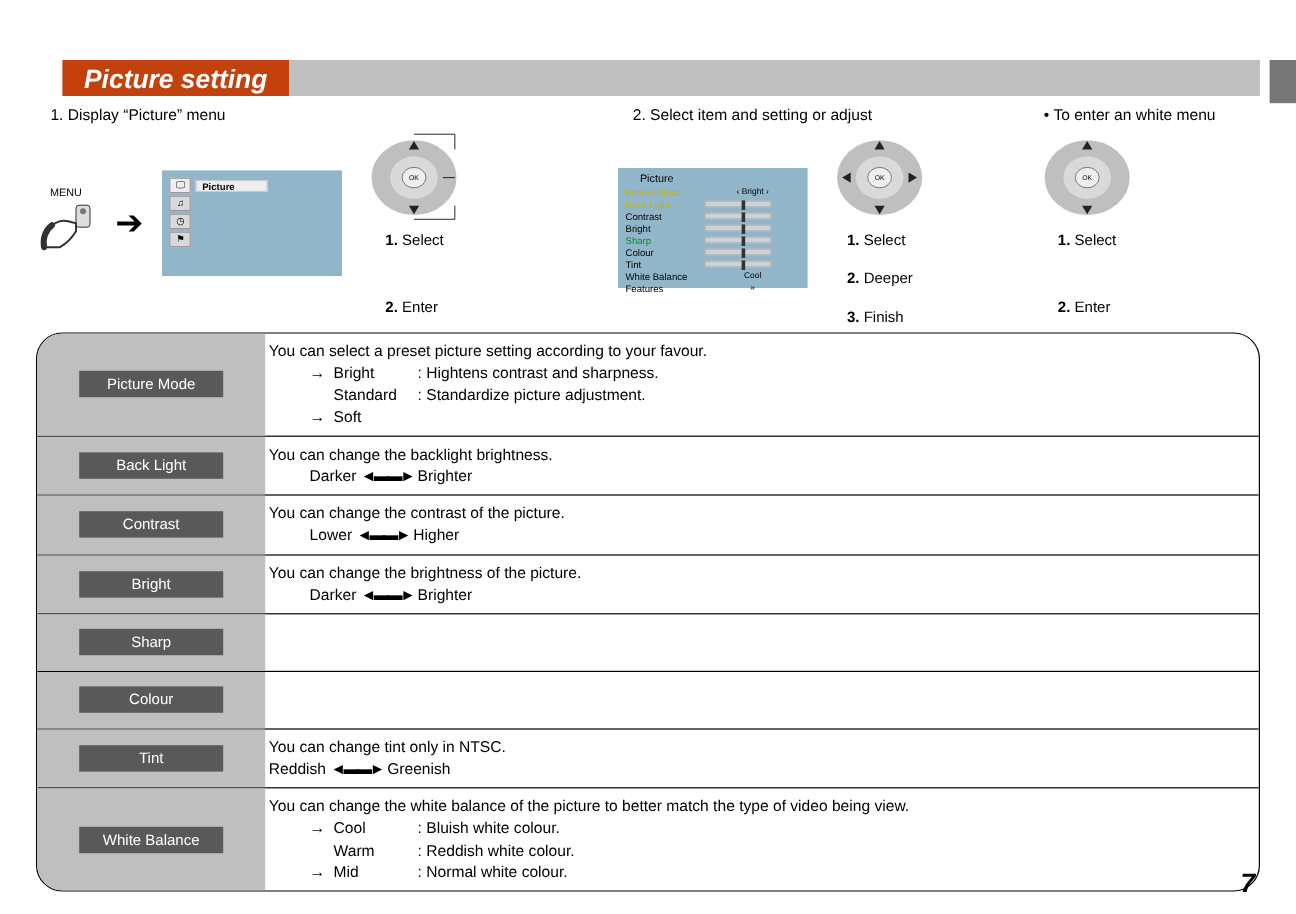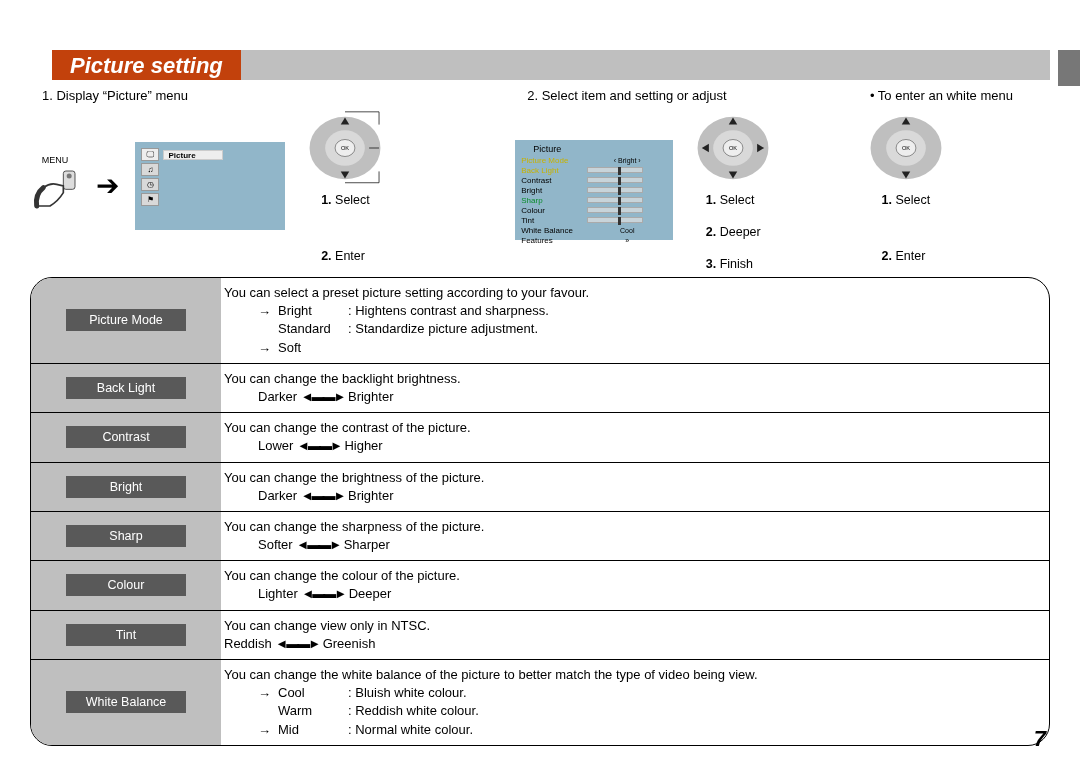--- a/index.html
+++ b/index.html
@@ -448,40 +448,32 @@
         </div>
         <div class="right">
           <div>You can change the brightness of the picture.</div>
           <div style="margin-left: 34px;">Darker <span class="darrow">◄▬▬►</span> Brighter</div>
         </div>
       </div>
       <div class="row">
         <div class="left">
           <div class="chip">Sharp</div>
         </div>
+      </div>
+      <div class="row">
+        <div class="left">
+          <div class="chip">Colour</div>
+        </div>
+      </div>
+      <div class="row">
+        <div class="left">
+          <div class="chip">Tint</div>
+        </div>
         <div class="right">
-          <div>You can change the sharpness of the picture.</div>
-          <div style="margin-left: 34px;">Softer <span class="darrow">◄▬▬►</span> Sharper</div>
-        </div>
-      </div>
-      <div class="row">
-        <div class="left">
-          <div class="chip">Colour</div>
-        </div>
-        <div class="right">
-          <div>You can change the colour of the picture.</div>
-          <div style="margin-left: 34px;">Lighter <span class="darrow">◄▬▬►</span> Deeper</div>
-        </div>
-      </div>
-      <div class="row">
-        <div class="left">
-          <div class="chip">Tint</div>
-        </div>
-        <div class="right">
-          <div>You can change view only in NTSC.</div>
+          <div>You can change tint only in NTSC.</div>
           <div style="">Reddish <span class="darrow">◄▬▬►</span> Greenish</div>
         </div>
       </div>
       <div class="row">
         <div class="left">
           <div class="chip">White Balance</div>
         </div>
         <div class="right">
           <div>You can change the white balance of the picture to better match the type of video being view.</div>
           <div class="sub-list">

